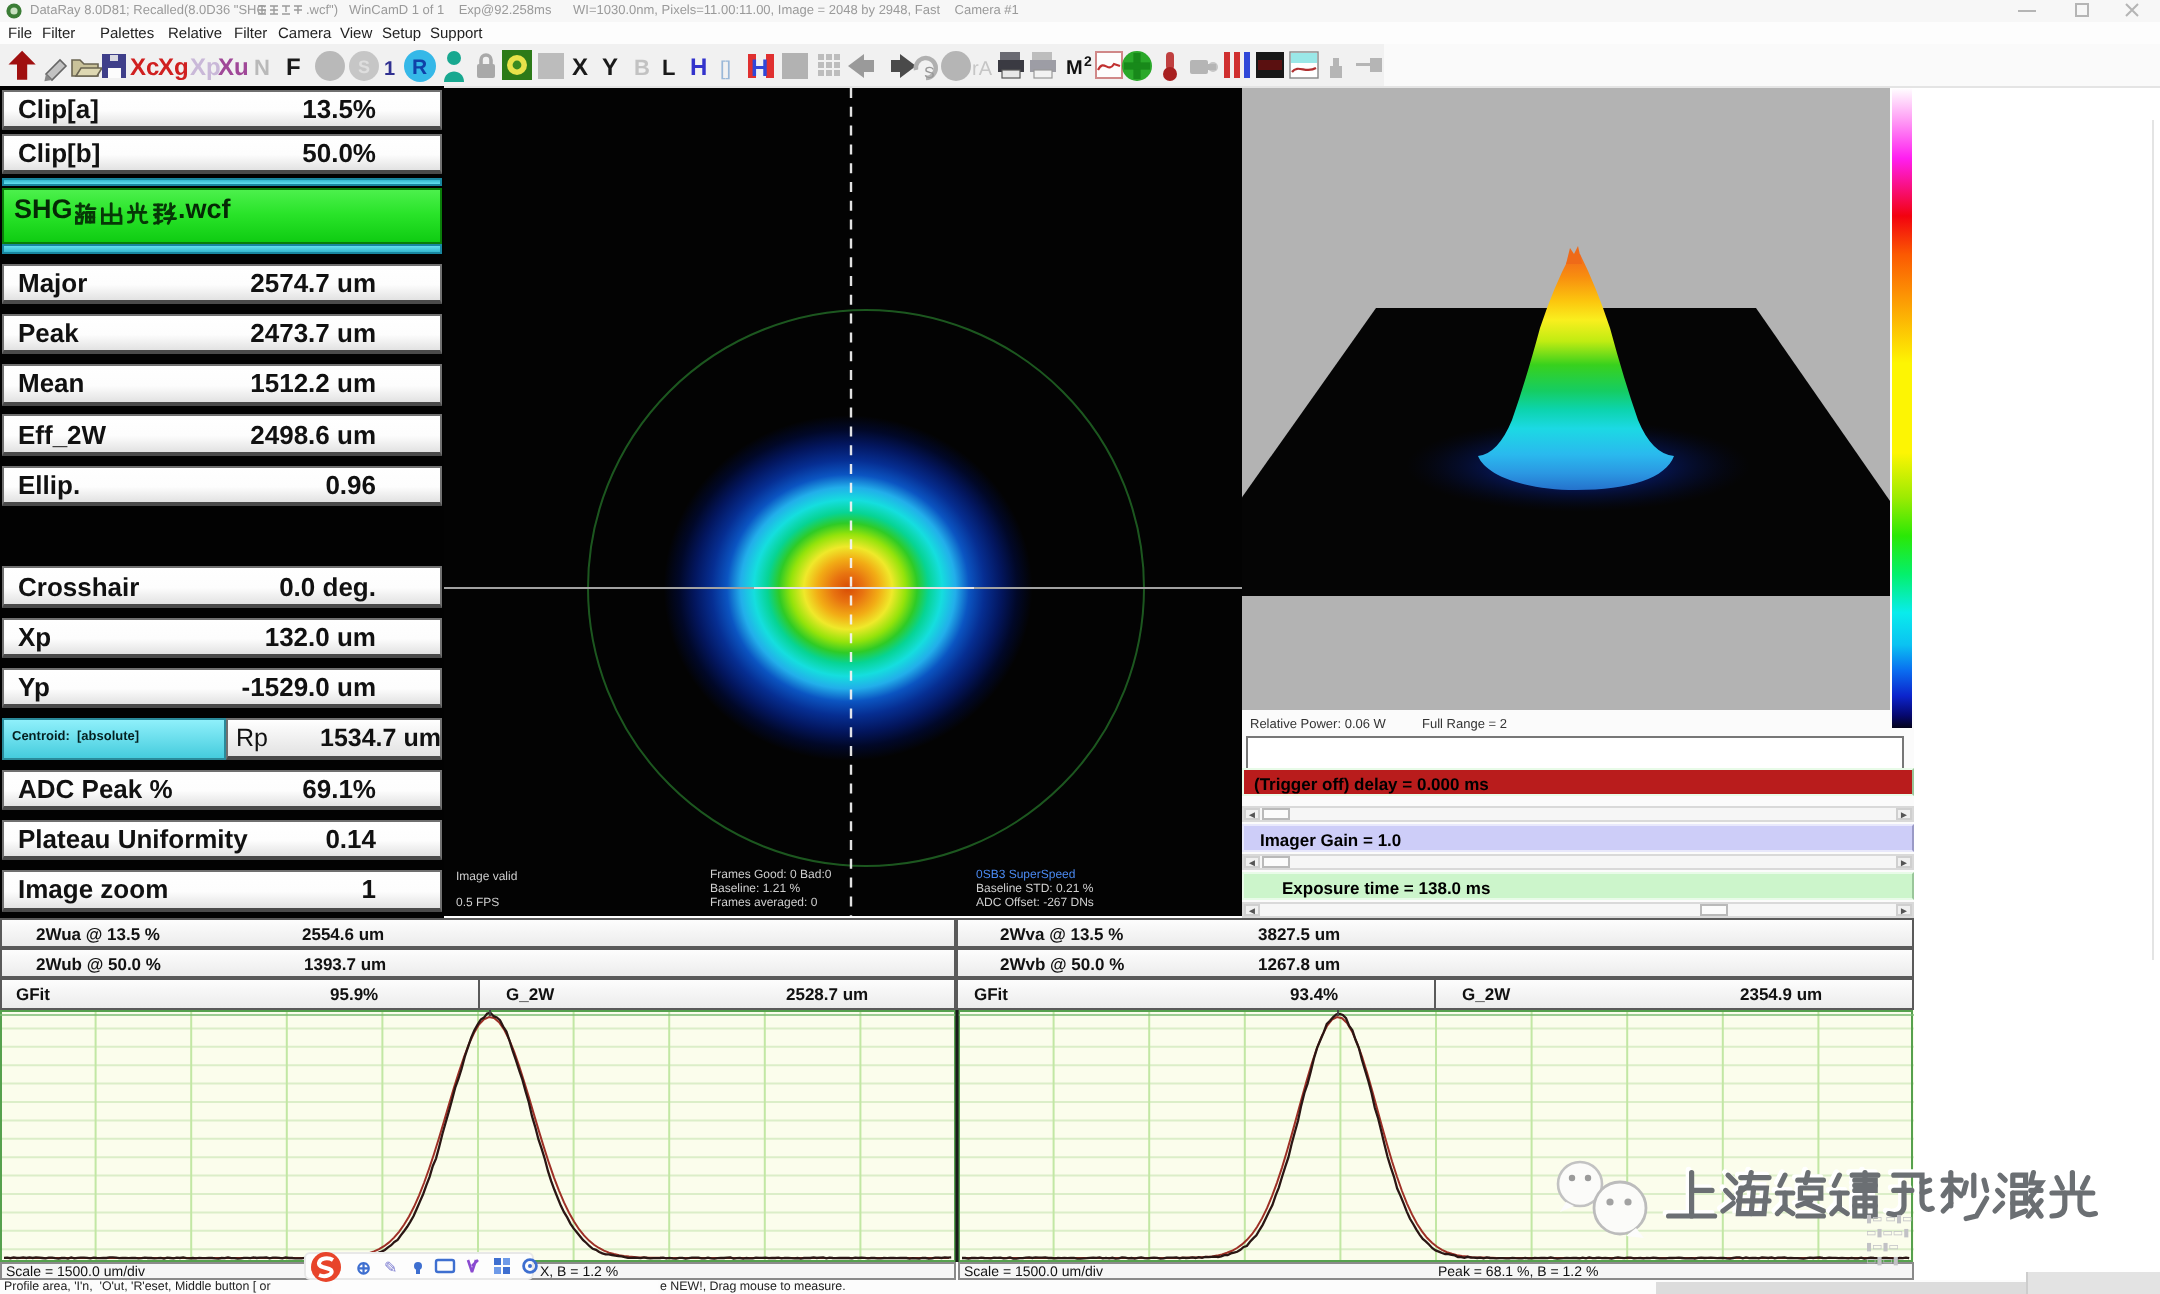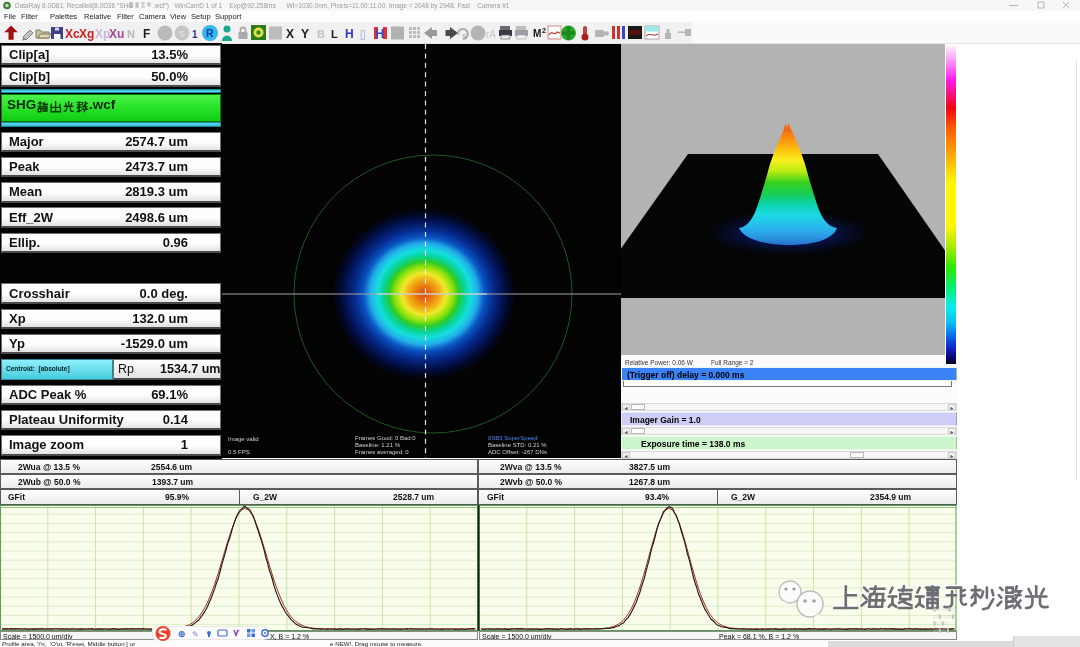--- a/index.html
+++ b/index.html
@@ -214,21 +214,21 @@
 <div class="prow" style="top:131.5px;height:20.5px">
       <span class="pl">Major</span>
       <span class="pv">2574.7 um</span>
     </div>
 <div class="prow" style="top:156.8px;height:20.5px">
       <span class="pl">Peak</span>
       <span class="pv">2473.7 um</span>
     </div>
 <div class="prow" style="top:182.1px;height:20.5px">
       <span class="pl">Mean</span>
-      <span class="pv">2819.3 um</span>
+      <span class="pv">1512.2 um</span>
     </div>
 <div class="prow" style="top:207.4px;height:20.5px">
       <span class="pl">Eff_2W</span>
       <span class="pv">2498.6 um</span>
     </div>
 <div class="prow" style="top:232.7px;height:20.5px">
       <span class="pl">Ellip.</span>
       <span class="pv">0.96</span>
     </div>
 <div class="prow" style="top:283.3px;height:20.5px">
@@ -351,21 +351,21 @@
 
   </svg>
 </div>
 <div id="cbar" class="abs"></div>
 
 <div class="abs" style="top:355px;left:621px;width:336px;height:104px;background:#fbfbfb"></div>
 <span class="t" style="top:359px;left:625px;font-size:6.5px;color:#333">Relative Power: 0.06 W</span>
 <span class="t" style="top:359px;left:711px;font-size:6.5px;color:#333">Full Range = 2</span>
 <div class="abs" style="top:368px;left:623px;width:329px;height:19px;background:#fff;border:1px solid #777"></div>
 
-<div class="cbar-row abs" style="top:367px;height:14px;background:#3b82f6;border:1px solid #e8fbe8;border-right:1px solid #9ac69a">
+<div class="cbar-row abs" style="top:384px;height:14px;background:#b91c1c;border:1px solid #e8fbe8;border-right:1px solid #9ac69a">
       <span style="position:absolute;left:5px;top:2px">(Trigger off) delay = 0.000 ms</span>
     </div>
 <div class="scroll abs" style="top:403px">
       <div class="sbtn" style="left:0">◄</div>
       <div class="thumb" style="left:9px"></div>
       <div class="sbtn" style="right:0">►</div>
     </div>
 <div class="cbar-row abs" style="top:412px;height:13.5px;background:#cdcdf8;border:1px solid #e8e8fb;border-right:1px solid #9a9ac6">
       <span style="position:absolute;left:8px;top:2px">Imager Gain = 1.0</span>
     </div>

